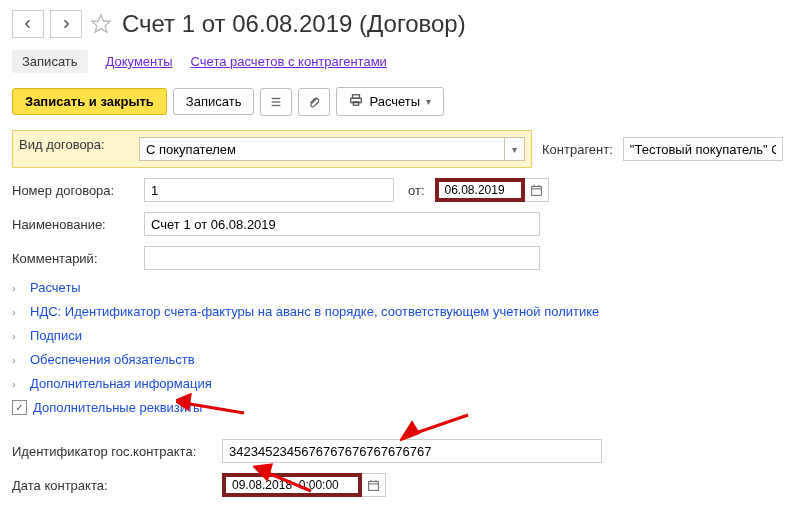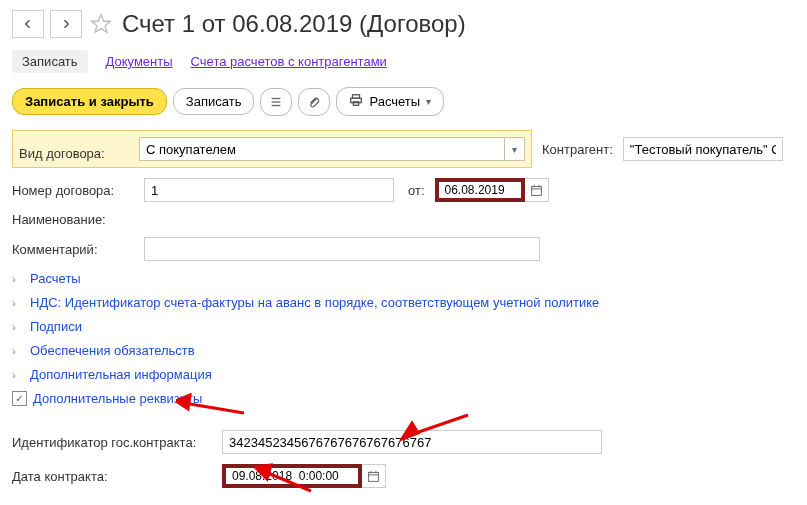--- a/index.html
+++ b/index.html
@@ -69,21 +69,21 @@
     display: flex;
     gap: 6px;
     align-items: center;
     margin-bottom: 14px;
   }
   .btn {
     border: 1px solid #bbb;
     background: #fff;
     padding: 5px 12px;
     cursor: pointer;
-    border-radius: 12px;
+    border-radius: 3px;
     display: flex;
     align-items: center;
     gap: 6px;
     font-size: 13px;
   }
   .btn-yellow {
     background: #ffe14a;
     border-color: #d6b514;
     font-weight: bold;
   }
@@ -111,21 +111,21 @@
   .label {
     min-width: 122px;
     color: #333;
     font-size: 13px;
   }
   .yellow-row {
     background: #fff6ce;
     border: 1px solid #e6cf6a;
     padding: 6px 6px;
     display: flex;
-    align-items: flex-end;
+    align-items: flex-start;
     gap: 10px;
     width: 520px;
     box-sizing: border-box;
   }
   .yellow-row .label { min-width: 110px; }
   .select-wrap {
     display: flex;
     flex: 1;
   }
   .select-wrap input {
@@ -317,20 +317,21 @@
               <line x1="2" y1="6" x2="14" y2="6"></line>
               <line x1="5" y1="1" x2="5" y2="4"></line>
               <line x1="11" y1="1" x2="11" y2="4"></line>
             </svg>
         </div>
       </div>
     </div>
 
     <div class="row">
       <span class="label">Наименование:</span>
+      <input class="text-input" style="width: 396px;" value="Счет 1 от 06.08.2019">
     </div>
 
     <div class="row">
       <span class="label">Комментарий:</span>
       <input class="text-input" style="width: 396px;" value="">
     </div>
   </div>
 
   <div class="exp-list">
     <div class="exp-item">

